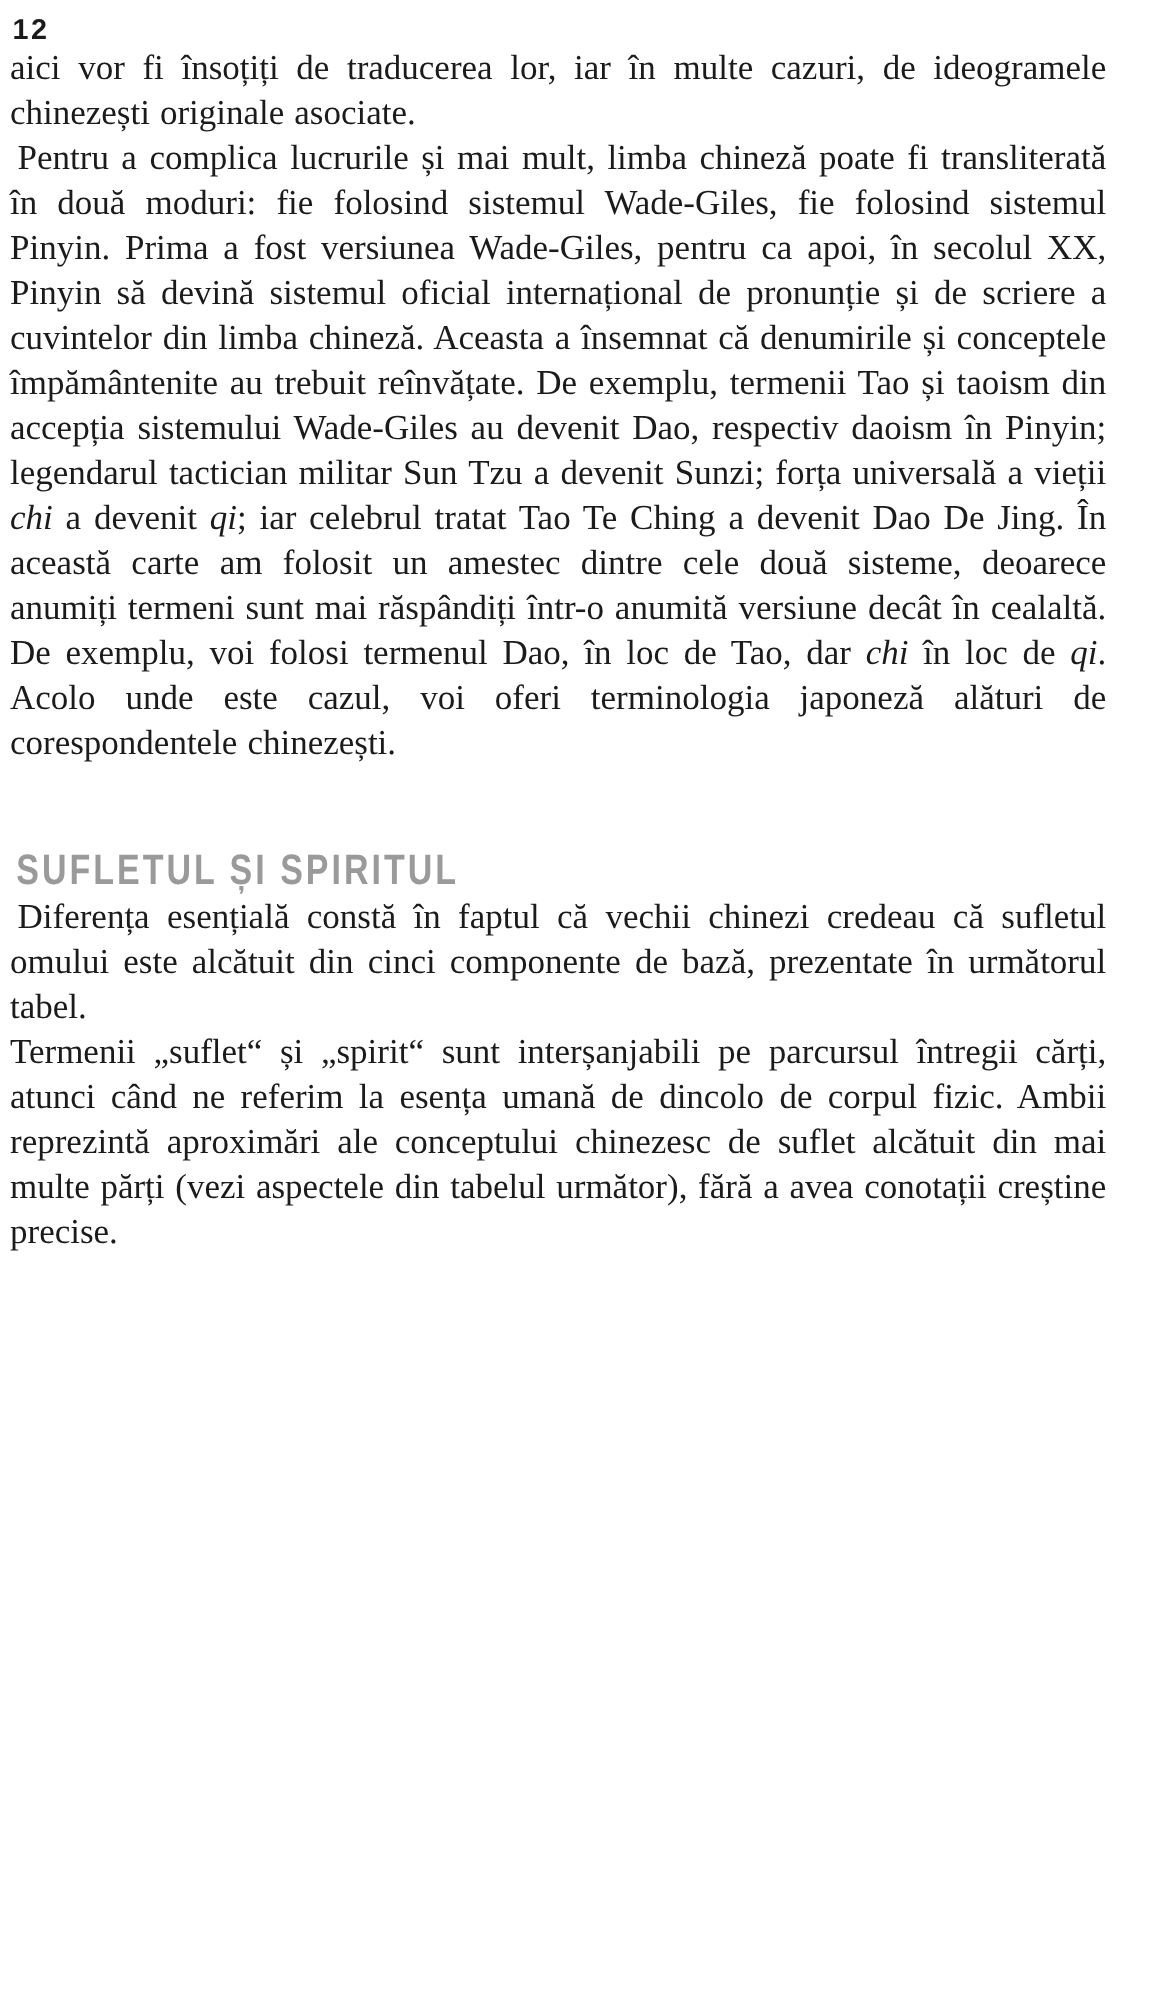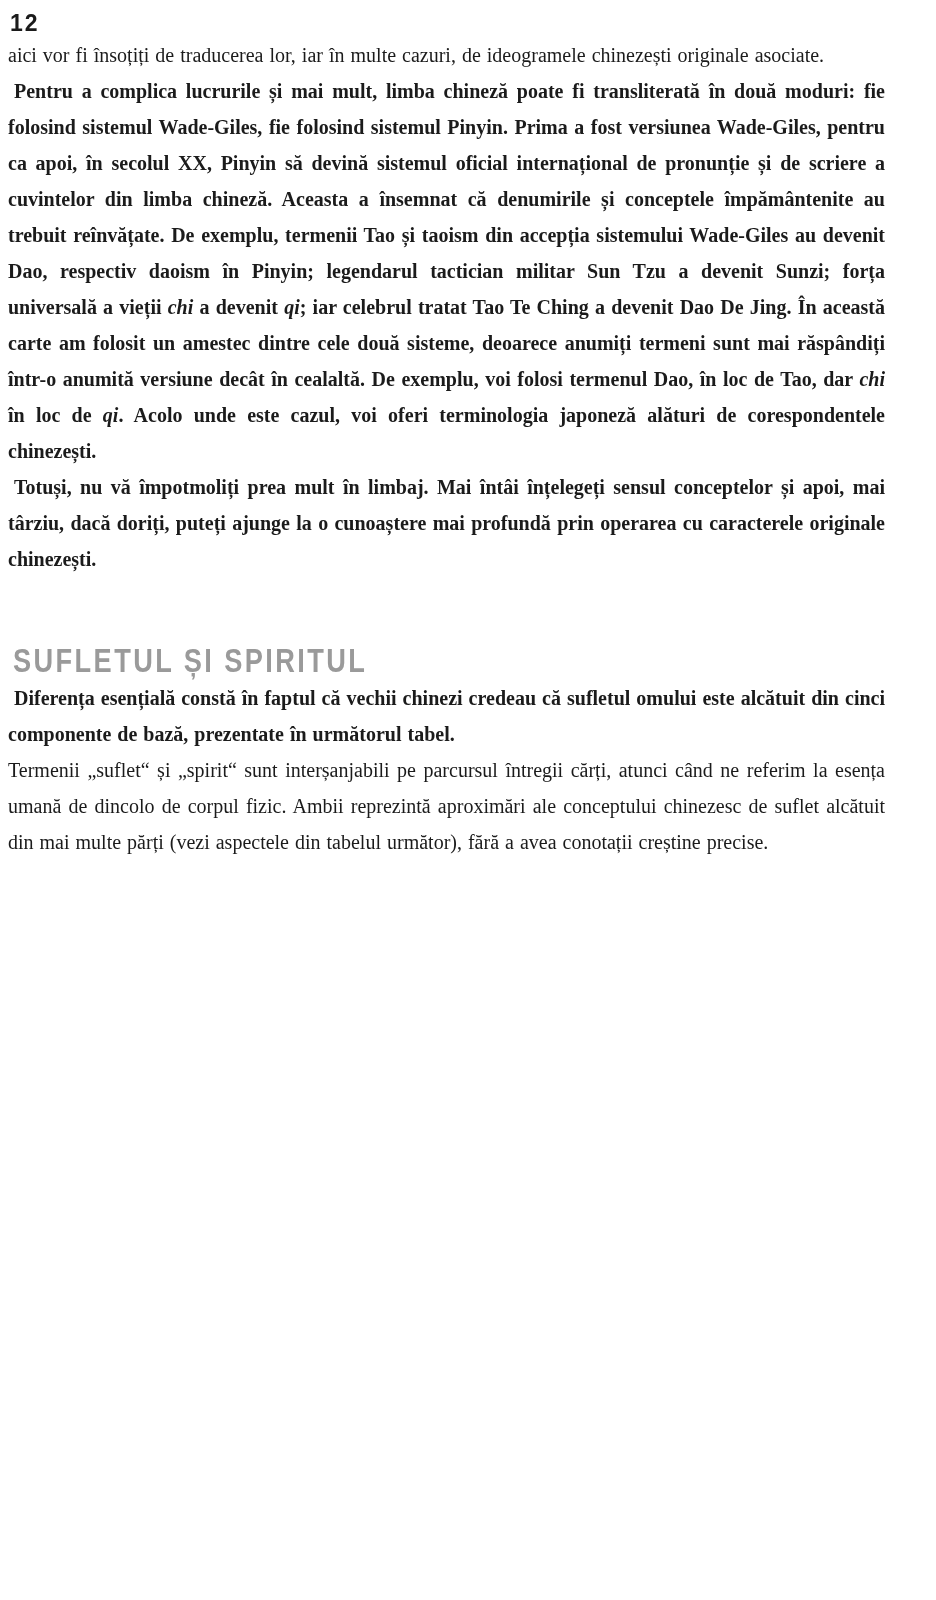--- a/index.html
+++ b/index.html
@@ -23,28 +23,28 @@
   .page-number {
     font-family: "Liberation Sans", "DejaVu Sans", sans-serif;
     font-size: 23px;
     font-weight: 600;
     letter-spacing: 2px;
     color: var(--text, #1b1b1b);
     margin-left: 2px;
   }
   p.body-text {
     font-family: "Liberation Serif", "DejaVu Serif", serif;
-    font-size: 20px;
+    font-size: 28px;
     line-height: 36px;
     text-align: justify;
     color: var(--text, #1b1b1b);
     word-spacing: 1px;
     margin: 0;
   }
-  p.indent { text-indent: 6px; font-weight: bold; }
+  p.indent { text-indent: 6px; }
   .mt-p1      { margin-top: 72px; }
   .mt-para    { margin-top: 44px; }
   .mt-section { margin-top: 60px; }
   .body-text em, .body-text i {
     font-style: italic;
   }
   h2.section-heading {
     font-family: "Liberation Sans", "DejaVu Sans", sans-serif;
     font-size: 34px;
     font-weight: 700;
@@ -72,21 +72,20 @@
 <body>
 
 <div class="page">
 
   <div class="page-number">12</div>
 
   <p class="body-text mt-p1">aici vor fi însoțiți de traducerea lor, iar în multe cazuri, de ideogramele chinezești originale asociate.</p>
 
   <p class="body-text indent mt-para"><span>Pentru a complica lucrurile și mai mult, limba chineză poate fi transliterată în două moduri: fie folosind sistemul Wade-Giles, fie folosind sistemul Pinyin. Prima a fost versiunea Wade-Giles, pentru ca apoi, în secolul XX, Pinyin să devină sistemul oficial internațional de pronunție și de scriere a cuvintelor din limba chineză. Aceasta a însemnat că denumirile și conceptele împământenite au trebuit reînvățate. De exemplu, termenii Tao și taoism din accepția sistemului Wade-Giles au devenit Dao, respectiv daoism în Pinyin; legendarul tactician militar Sun Tzu a devenit Sunzi; forța universală a vieții </span><i>chi</i><span> a devenit </span><i>qi</i><span>; iar celebrul tratat Tao Te Ching a devenit Dao De Jing. În această carte am folosit un amestec dintre cele două sisteme, deoarece anumiți termeni sunt mai răspândiți într-o anumită versiune decât în cealaltă. De exemplu, voi folosi termenul Dao, în loc de Tao, dar </span><i>chi</i><span> în loc de </span><i>qi</i><span>. Acolo unde este cazul, voi oferi terminologia japoneză alături de corespondentele chinezești.</span></p>
 
-  <p class="body-text indent mt-section">Totuși, nu vă împotmoliți prea mult în limbaj. Mai întâi înțelegeți sensul conceptelor și apoi, mai târziu, dacă doriți, puteți ajunge la o cunoaștere mai profundă prin operarea cu caracterele originale chinezești.</p>
 
   <h2 class="section-heading">SUFLETUL ȘI SPIRITUL</h2>
 
   <p class="body-text indent mt-para">Diferența esențială constă în faptul că vechii chinezi credeau că sufletul omului este alcătuit din cinci componente de bază, prezentate în următorul tabel.</p>
 
   <p class="body-text mt-after-heading">Termenii „suflet“ și „spirit“ sunt interșanjabili pe parcursul întregii cărți, atunci când ne referim la esența umană de dincolo de corpul fizic. Ambii reprezintă aproximări ale conceptului chinezesc de suflet alcătuit din mai multe părți (vezi aspectele din tabelul următor), fără a avea conotații creștine precise.</p>
 
 
 </div>
 

